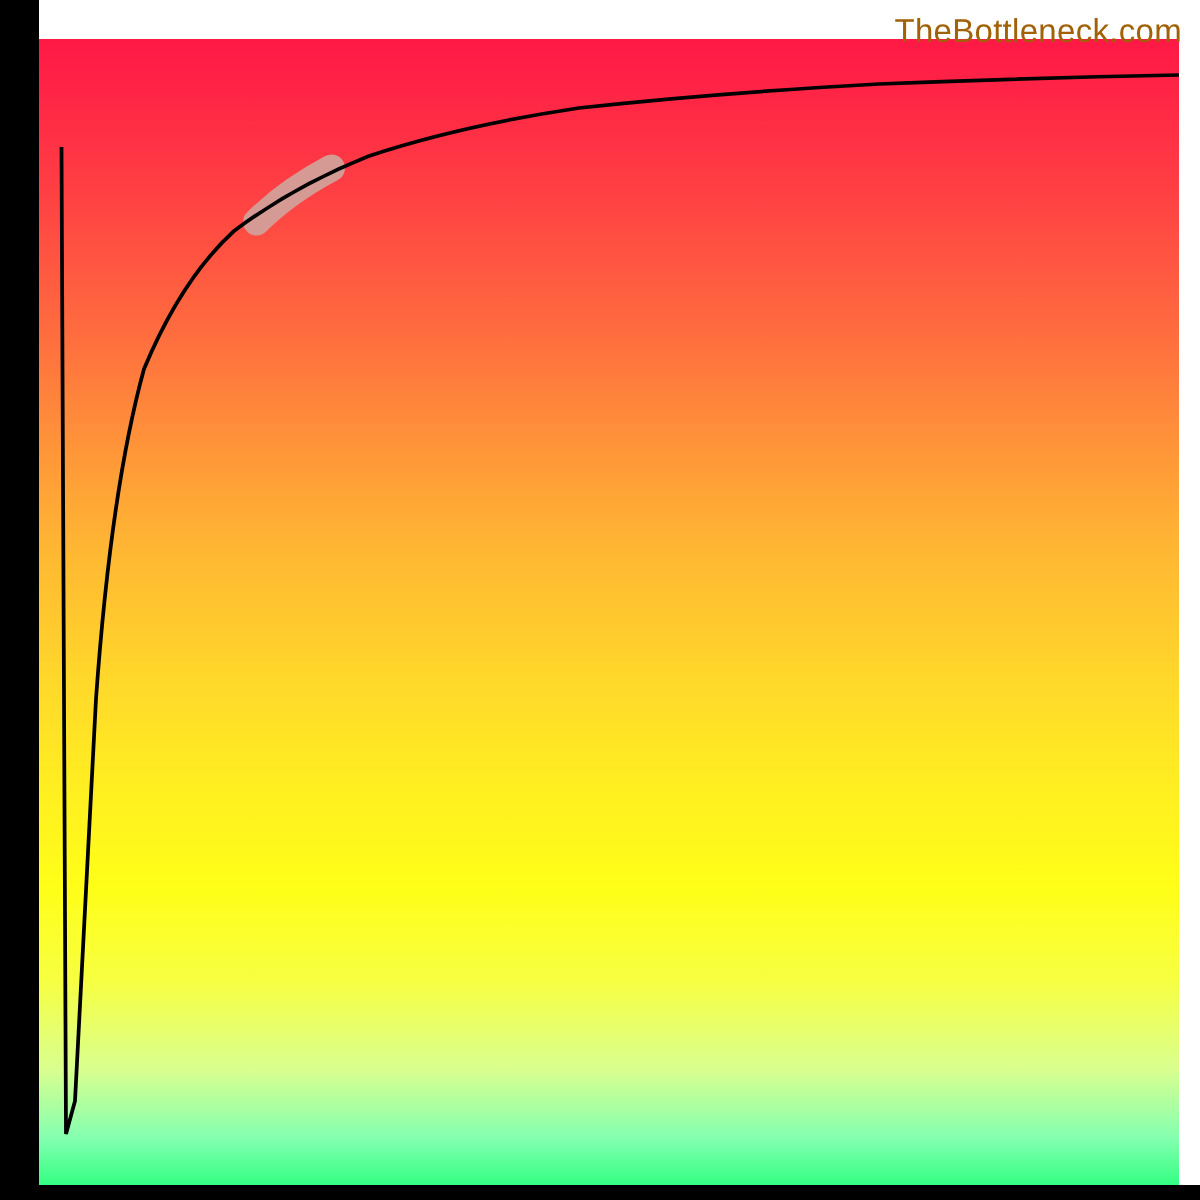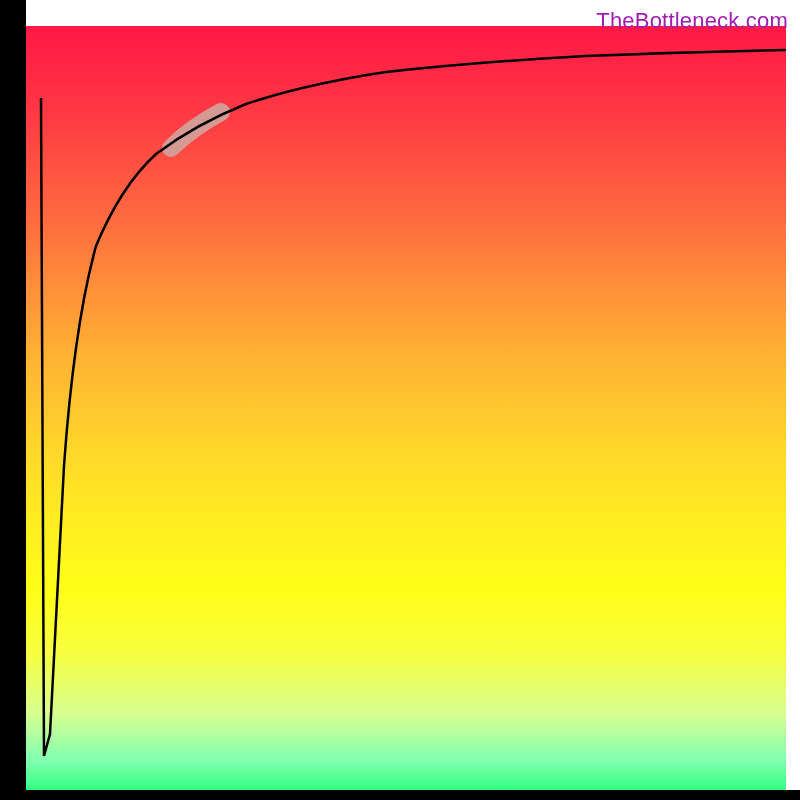--- a/index.html
+++ b/index.html
@@ -8,21 +8,21 @@
       height: 800px;
       background: #ffffff;
       font-family: Arial, sans-serif;
       position: relative;
     }
     .watermark {
       position: absolute;
       top: 8px;
       right: 12px;
       font-size: 22px;
-      color: #a21caf;
+      color: #a16207;
       font-weight: normal;
       letter-spacing: 0.2px;
       z-index: 10;
     }
     .chart-area {
       position: absolute;
       left: 26px;
       top: 26px;
       width: 760px;
       height: 764px;

